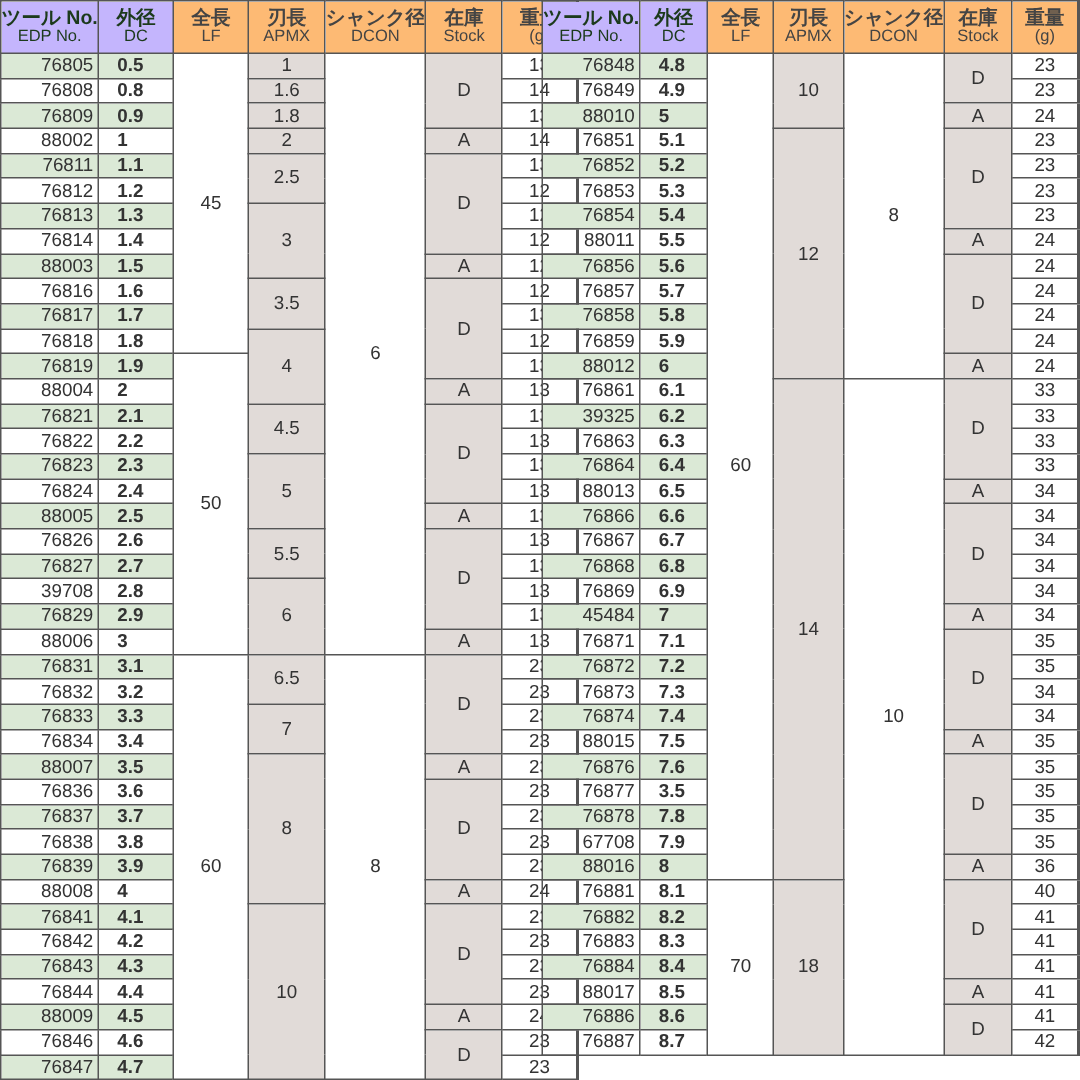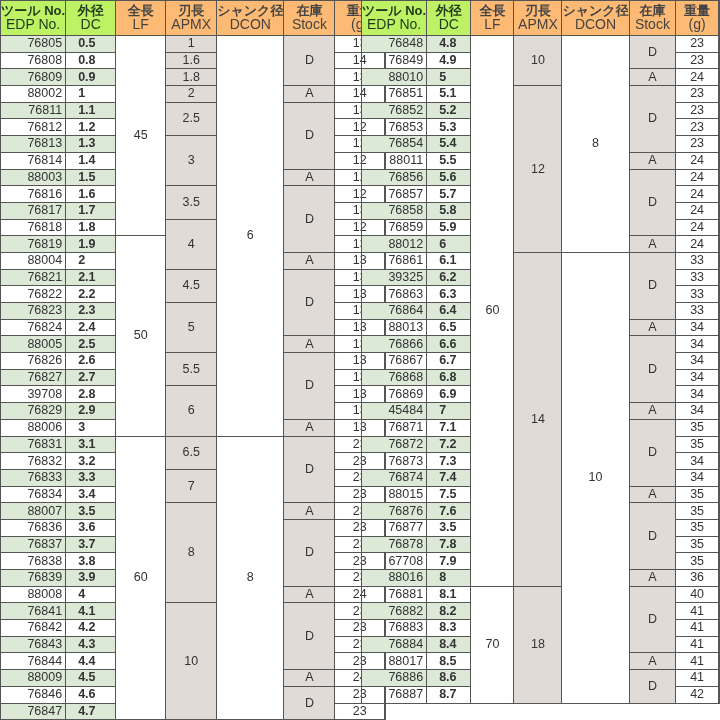--- a/index.html
+++ b/index.html
@@ -2,24 +2,24 @@
 <html><head>
 <meta charset="utf-8">
 <style>
   html, body { margin:0; padding:0; background:#ffffff; }
   body { width:720px; height:720px; overflow:hidden; position:relative; font-family:"Liberation Sans", sans-serif; }
   .tbl { position:absolute; top:0; border-collapse:collapse; table-layout:fixed; }
   #left-table { left:0; }
   #right-table { left:361px; }
   .tbl td, .tbl th { border:1px solid #555; padding:0; text-align:center; overflow:hidden; white-space:nowrap; color:#333; }
   .tbl th { height:34px; background:#fdba74; font-weight:normal; line-height:1.05; vertical-align:middle; }
-  .tbl th.g { background:#bef264; color:#1e3a1e; }
+  .tbl th.g { background:#c4b5fd; color:#1e3a1e; }
   .tbl th .jp { display:block; font-size:13px; font-weight:bold; color:#444; }
   .tbl th.g .jp { color:#1c3a1c; }
-  .tbl th .en { display:block; font-size:14px; color:#444; }
+  .tbl th .en { display:block; font-size:11px; color:#444; }
   .tbl th.g .en { color:#1c3a1c; }
   .tbl td { height:15.7px; font-size:12.5px; line-height:15px; }
   td.edp { text-align:right; padding-right:3px; }
   td.dc { text-align:left; padding-left:12px; font-weight:bold; }
   tr.alt td.edp, tr.alt td.dc { background:#dbe9d6; }
   td.lf, td.dcon { background:#ffffff; border-top:1px solid #555; border-bottom:1px solid #555; }
   td.apmx, td.stock { background:#e1dbd8; }
   td.wt { background:#fff; }
   .rightedge { border-right:2px solid #555 !important; }
 </style>

